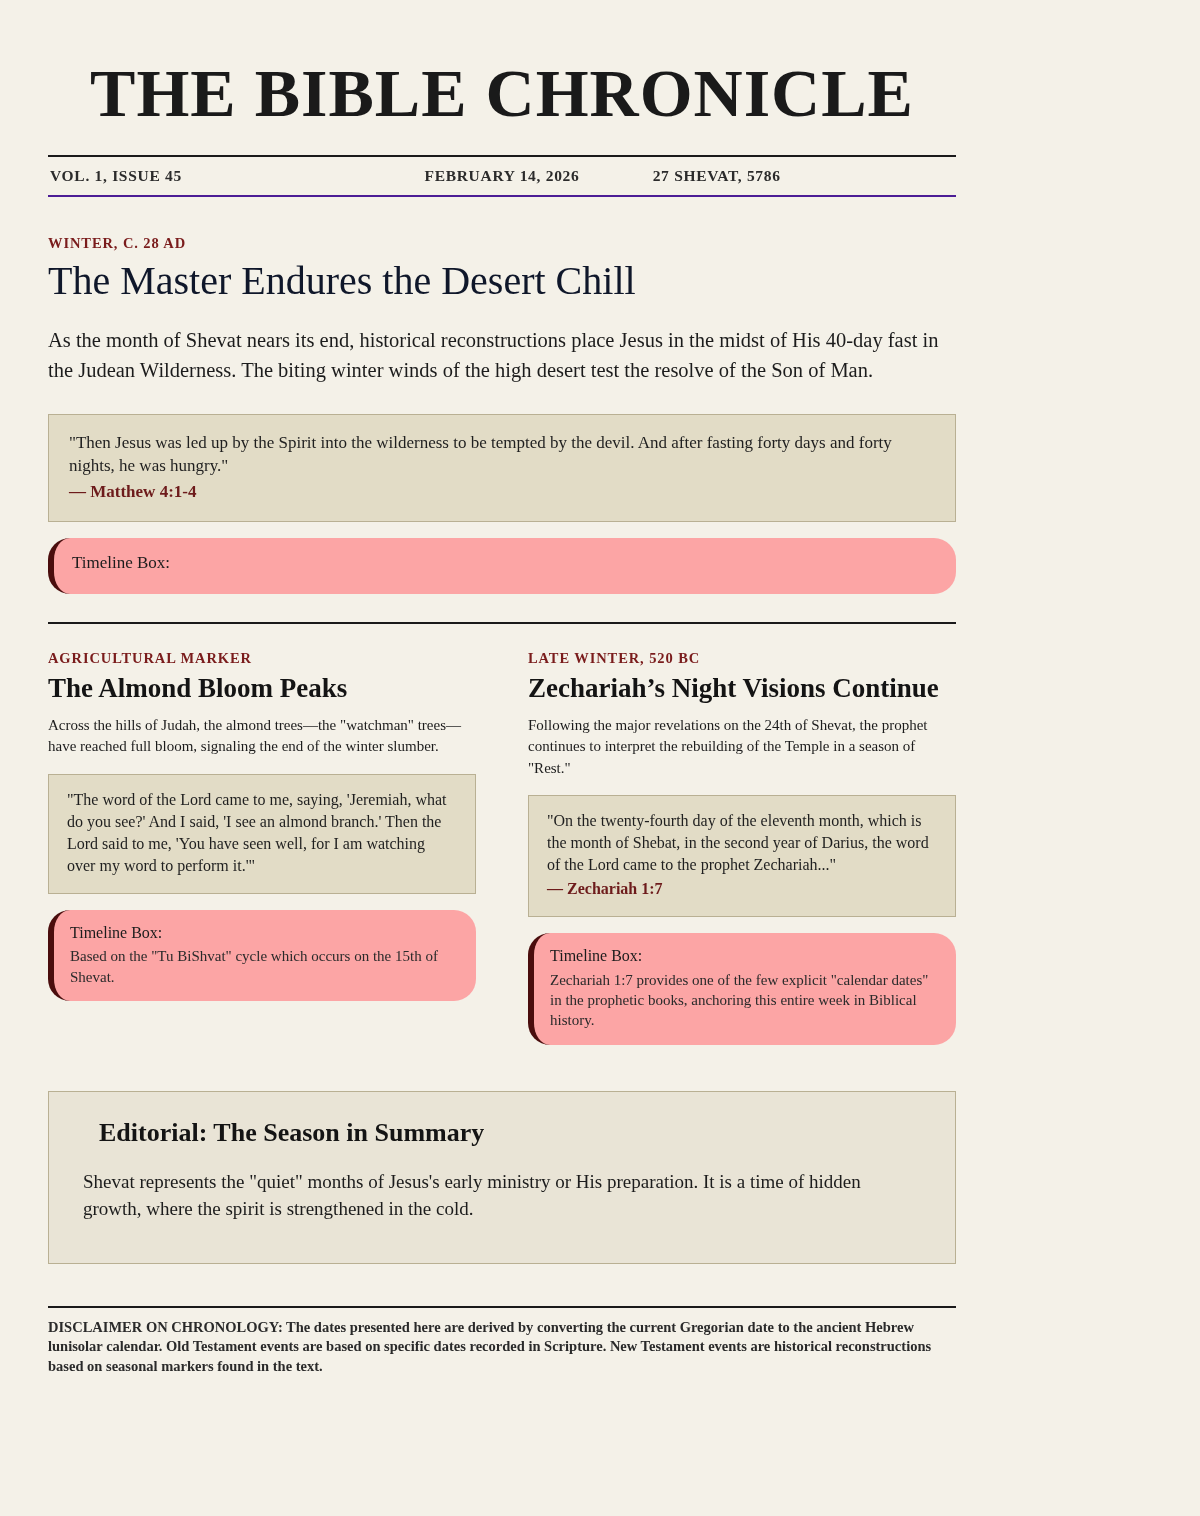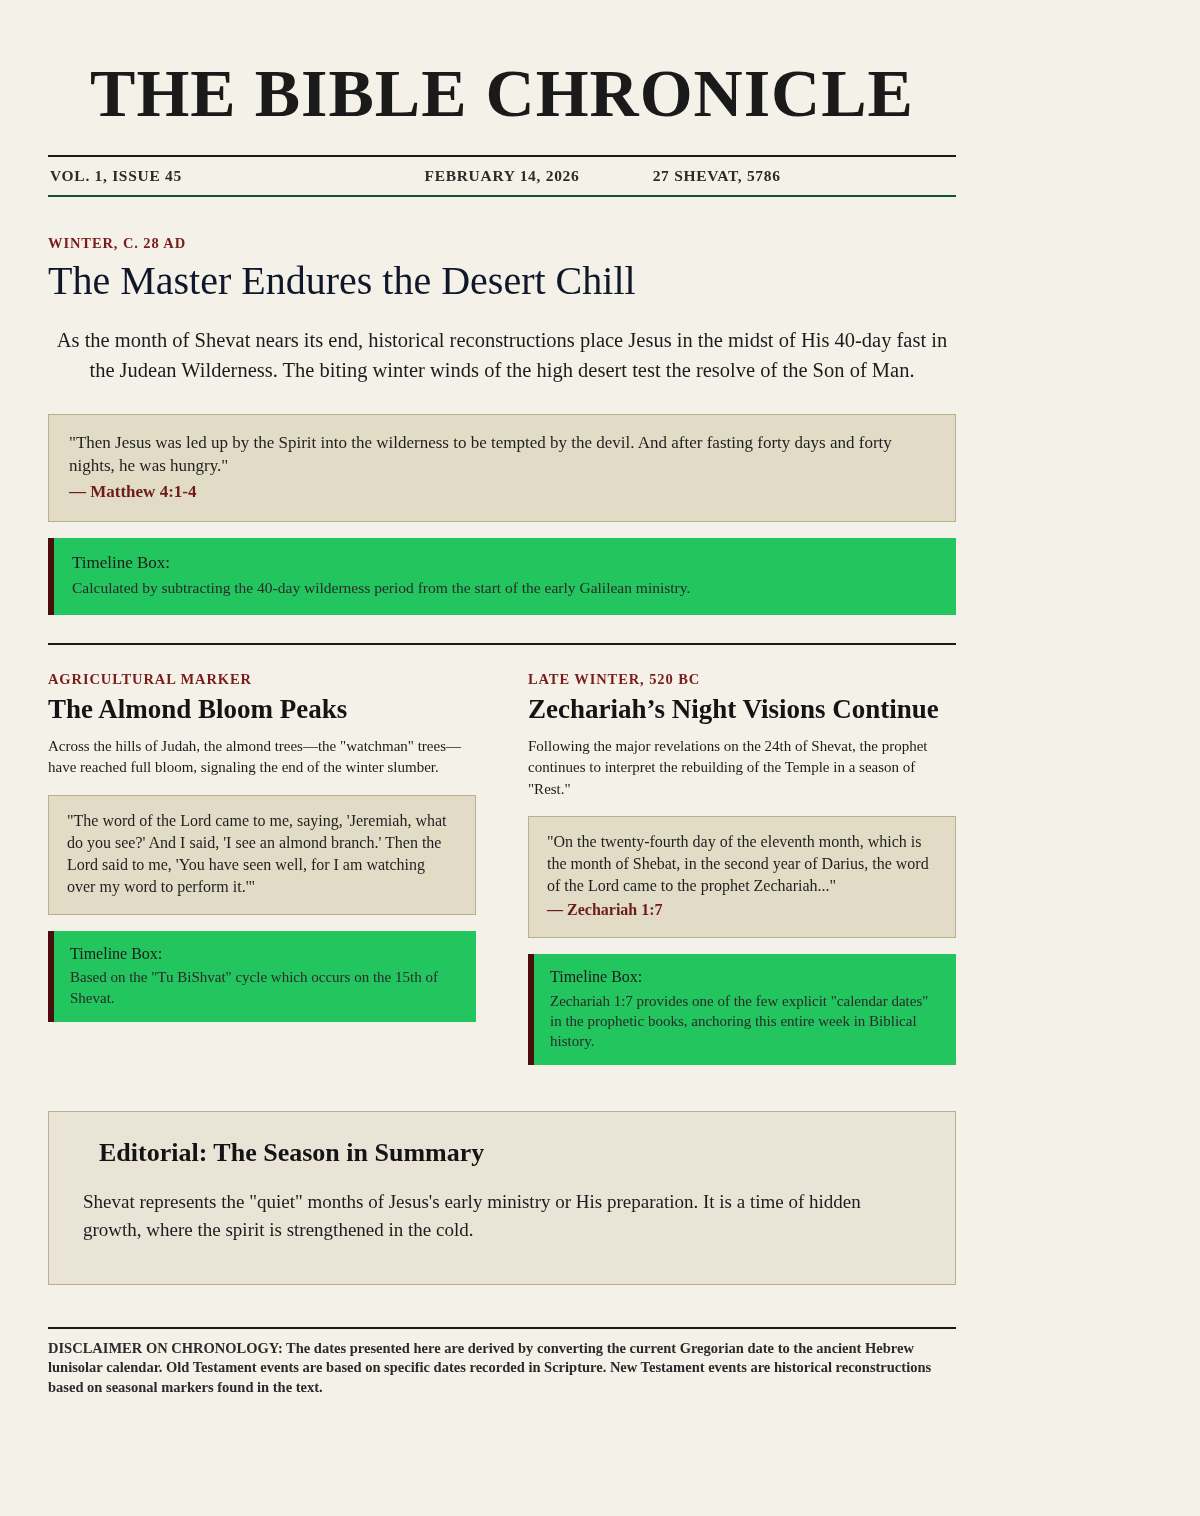--- a/index.html
+++ b/index.html
@@ -33,21 +33,21 @@
     color: #1a1a1a;
   }
   .masthead-rule-top {
     border-top: 2px solid #1a1a1a;
   }
   .masthead-bar {
     display: flex;
     justify-content: space-between;
     align-items: center;
     padding: 10px 2px 10px 2px;
-    border-bottom: 2px solid #14532d;
+    border-bottom: 2px solid #4c1d95;
     font-size: 15.5px;
     letter-spacing: 0.7px;
     font-weight: bold;
     text-transform: uppercase;
     color: #2b2b2b;
   }
   .masthead-bar .mb-left { flex: 1; text-align: left; }
   .masthead-bar .mb-center { flex: 1; text-align: center; }
   .masthead-bar .mb-right { flex: 1; text-align: left; }
 
@@ -68,21 +68,20 @@
     font-weight: normal;
     line-height: 1.15;
     margin: 2px 0 22px 0;
     color: #0f172a;
   }
   .lead-body {
     font-size: 20.5px;
     line-height: 1.45;
     margin: 0 0 28px 0;
     color: #1c1c1c;
-    text-align: center;
   }
 
   
   .scripture {
     background: #e2dcc6;
     border: 1px solid #b9b093;
     padding: 14px 18px 16px 18px;
     margin: 0 0 16px 0;
     font-size: 16.5px;
     line-height: 1.38;
@@ -94,26 +93,27 @@
     color: #6d1b1b;
     margin-top: 2px;
   }
   .scripture.lead-scripture {
     font-size: 17px;
     padding: 16px 20px 18px 20px;
   }
 
   
   .timeline {
-    background: #22c55e;
+    background: #fca5a5;
     border-left: 6px solid #4a0d0d;
     padding: 12px 16px 14px 16px;
     font-size: 15px;
     line-height: 1.35;
     color: #2a2a2a;
+    border-radius: 22px;
   }
   .timeline .tl-label {
     display: block;
     font-size: 16px;
     margin-bottom: 3px;
     color: #1c1c1c;
   }
   .timeline.lead-timeline {
     padding: 14px 18px 16px 18px;
   }
@@ -204,21 +204,20 @@
     <h2 class="lead-headline">The Master Endures the Desert Chill</h2>
     <p class="lead-body">As the month of Shevat nears its end, historical reconstructions place Jesus in the midst of His 40-day fast in the Judean Wilderness. The biting winter winds of the high desert test the resolve of the Son of Man.</p>
 
     <div class="scripture lead-scripture">
       <span>"Then Jesus was led up by the Spirit into the wilderness to be tempted by the devil. And after fasting forty days and forty nights, he was hungry."</span>
       <span class="ref">— Matthew 4:1-4</span>
     </div>
 
     <div class="timeline lead-timeline">
       <span class="tl-label">Timeline Box:</span>
-      <span class="tl-text">Calculated by subtracting the 40-day wilderness period from the start of the early Galilean ministry.</span>
     </div>
 
     <div class="section-rule"></div>
   </section>
 
   <section class="columns">
 
     <article class="col">
       <div class="kicker">AGRICULTURAL MARKER</div>
       <h3 class="col-headline">The Almond Bloom Peaks</h3>

